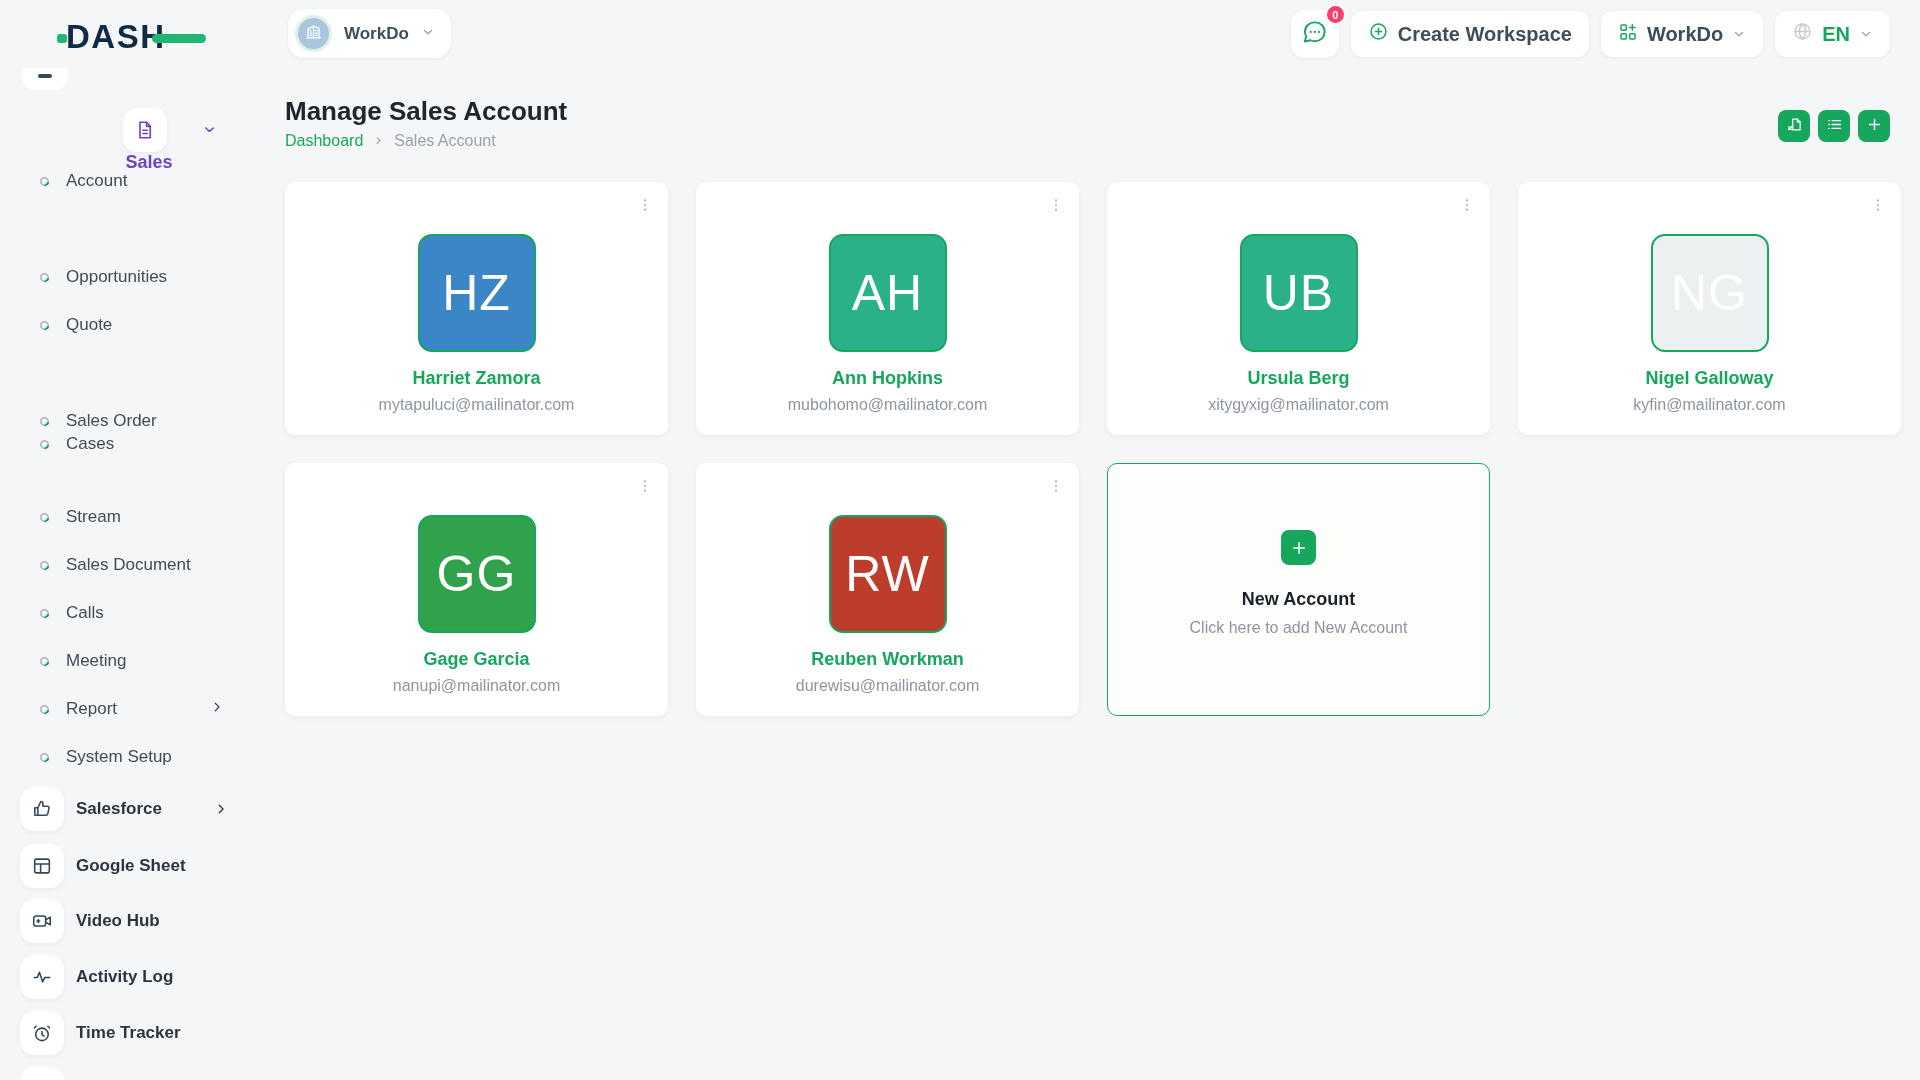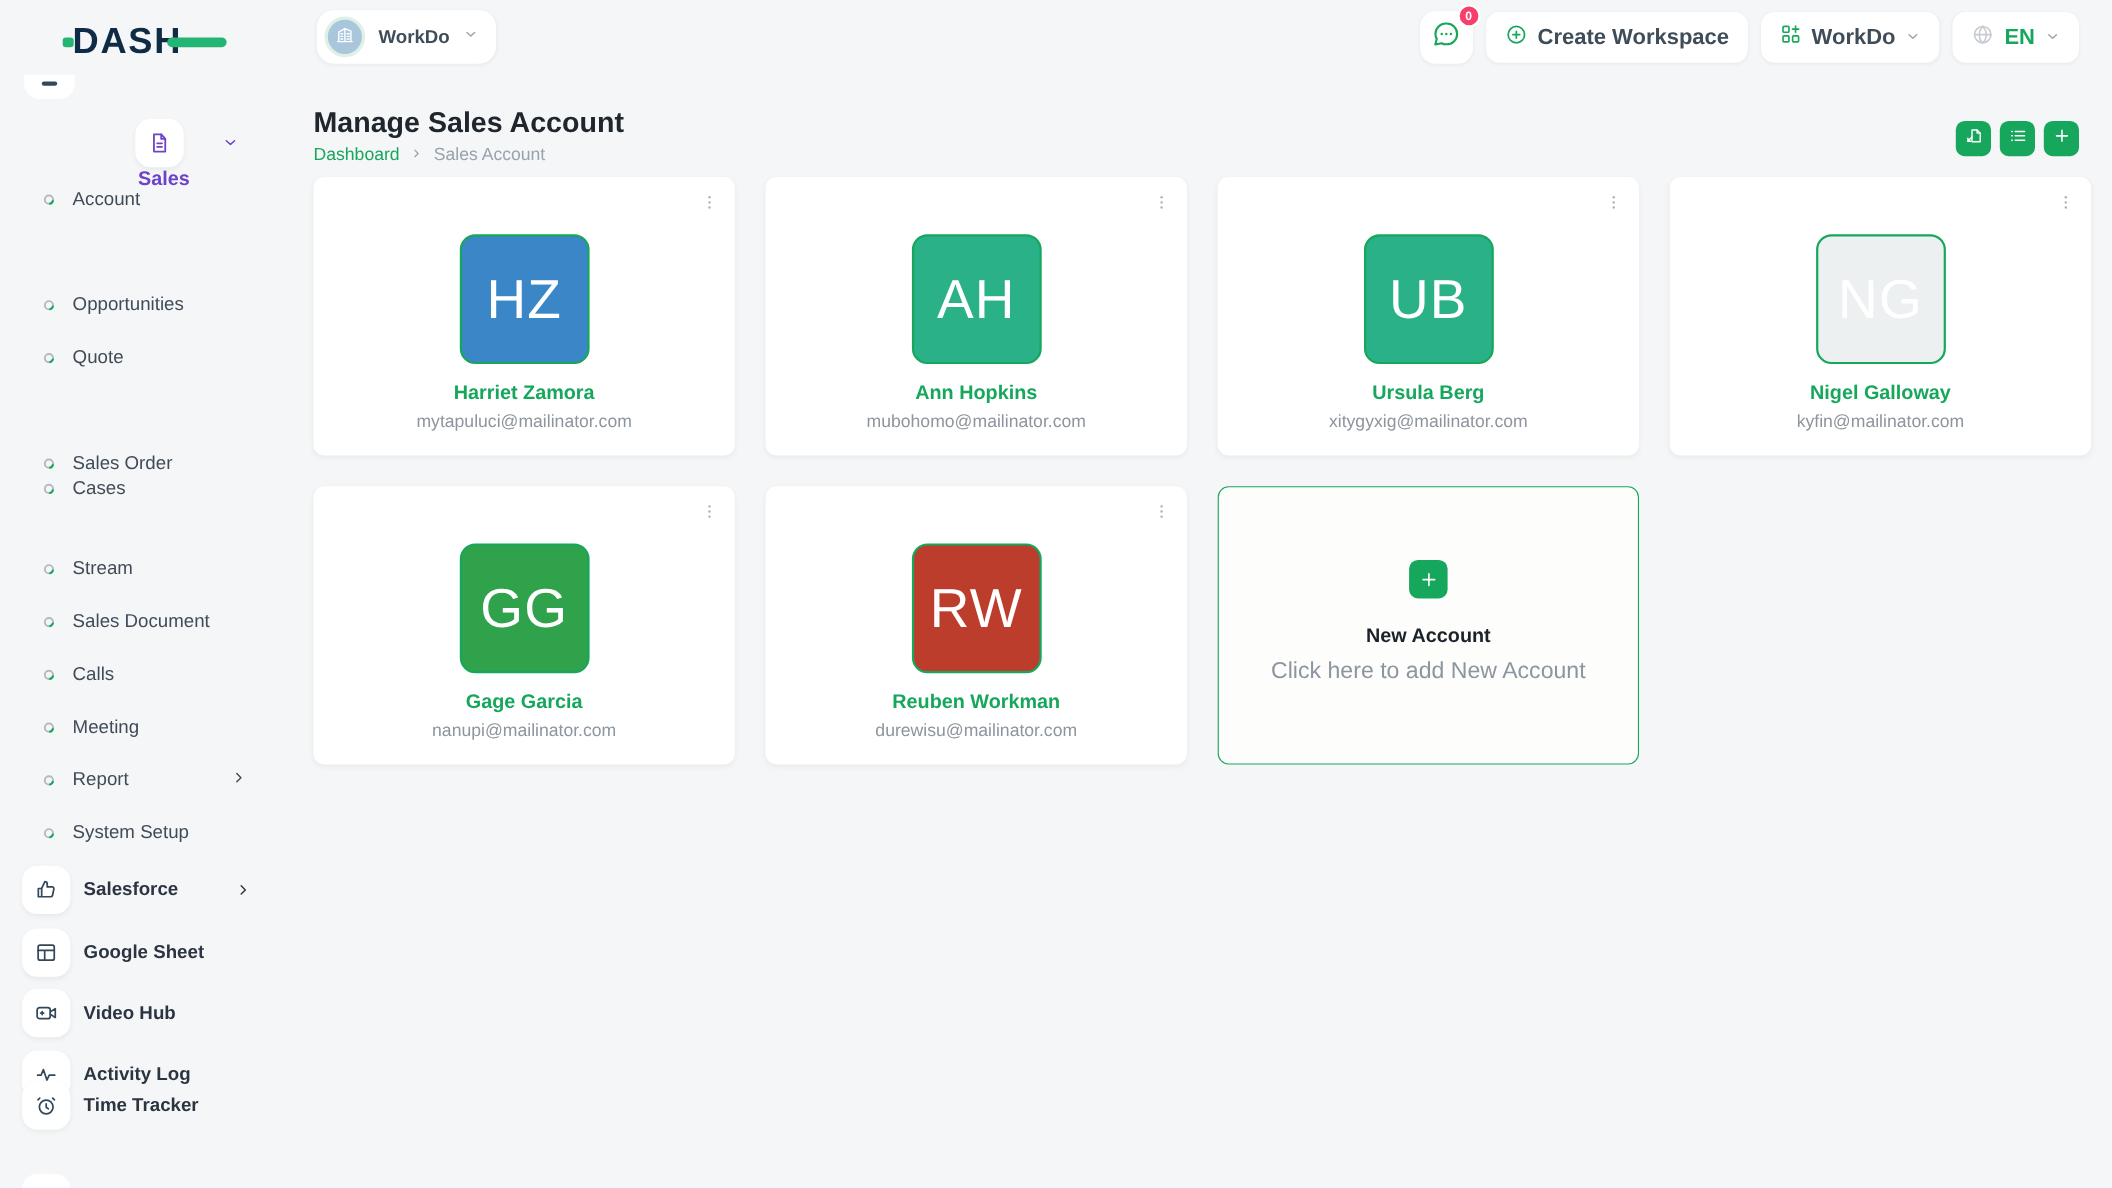--- a/index.html
+++ b/index.html
@@ -59,35 +59,35 @@
   
   .page-title { position:absolute; left:285px; top:96px; font-size:26px; font-weight:700; color:#20262e; }
   .breadcrumb { position:absolute; left:285px; top:132px; display:flex; align-items:center; gap:10px; font-size:16px; }
   .crumb-root { color:#16a75c; }
   .crumb-current { color:#9aa2ac; }
   .page-actions { position:absolute; left:1778px; top:110px; display:flex; gap:8px; }
   .act-btn { width:32px; height:32px; background:#16a75c; border-radius:8px; display:flex;
     align-items:center; justify-content:center; }
 
   
-  .grid { position:absolute; left:285px; top:161px; width:1604px; display:grid;
+  .grid { position:absolute; left:285px; top:182px; width:1604px; display:grid;
     grid-template-columns:repeat(4,383px); column-gap:24px; row-gap:21px;gap:28px; }
   .card { position:relative; height:253px; background:#fff; border-radius:10px;
     box-shadow:0 2px 6px rgba(20,30,40,.05); }
   .card-menu { position:absolute; top:11px; right:12px; padding:3px; }
   .avatar { width:118px; height:118px; margin:52px auto 0; border-radius:14px; border:2px solid #16a75c;
     display:flex; align-items:center; justify-content:center; font-size:50px; color:#fff; letter-spacing:1px; }
   .acc-name { margin-top:16px; text-align:center; font-size:18px; font-weight:700; color:#16a75c; }
   .acc-email { margin-top:7px; text-align:center; font-size:16px; color:#8d959f; }
   .new-card { position:relative; height:253px; background:#fdfdfc; border:1px solid #16a75c; border-radius:10px;
     display:flex; flex-direction:column; align-items:center; padding-top:66px; }
   .new-plus { width:35px; height:35px; background:#16a75c; border-radius:8px;
     display:flex; align-items:center; justify-content:center; }
   .new-title { margin-top:24px; font-size:18px; font-weight:700; color:#1c222b; }
-  .new-sub { margin-top:9px; font-size:21px; color:#8d959f; }
+  .new-sub { margin-top:9px; font-size:16px; color:#8d959f; }
 </style>
 </head>
 <body>
 
 <div class="hdr">
   <div class="logo clickable">
     <span class="logo-text">DASH</span>
     <span class="logo-dot"></span>
     <span class="logo-bar"></span>
   </div>
@@ -325,21 +325,21 @@
     <span class="mod-label">Video Hub</span>
   </div>
   <div class="srow module-row clickable" style="top:955px">
     <span class="icon-sq">
       <svg width="22" height="22" viewBox="0 0 24 24" fill="none" stroke="#33475b" stroke-width="1.7" stroke-linecap="round" stroke-linejoin="round">
           <path d="M3.5 12.5h3.4l2.3-5.6 3.5 10.4 2.3-4.8h5.5"></path>
         </svg>
     </span>
     <span class="mod-label">Activity Log</span>
   </div>
-  <div class="srow module-row clickable" style="top:983px">
+  <div class="srow module-row clickable" style="top:1011px">
     <span class="icon-sq">
       <svg width="22" height="22" viewBox="0 0 24 24" fill="none" stroke="#33475b" stroke-width="1.7" stroke-linecap="round" stroke-linejoin="round">
           <circle cx="12" cy="13.5" r="6.8"></circle>
           <path d="M12 10.3v3.4l2.2 1.6"></path>
           <path d="M5.6 4.6L3.8 6.3M18.4 4.6l1.8 1.7"></path>
         </svg>
     </span>
     <span class="mod-label">Time Tracker</span>
   </div>
 

